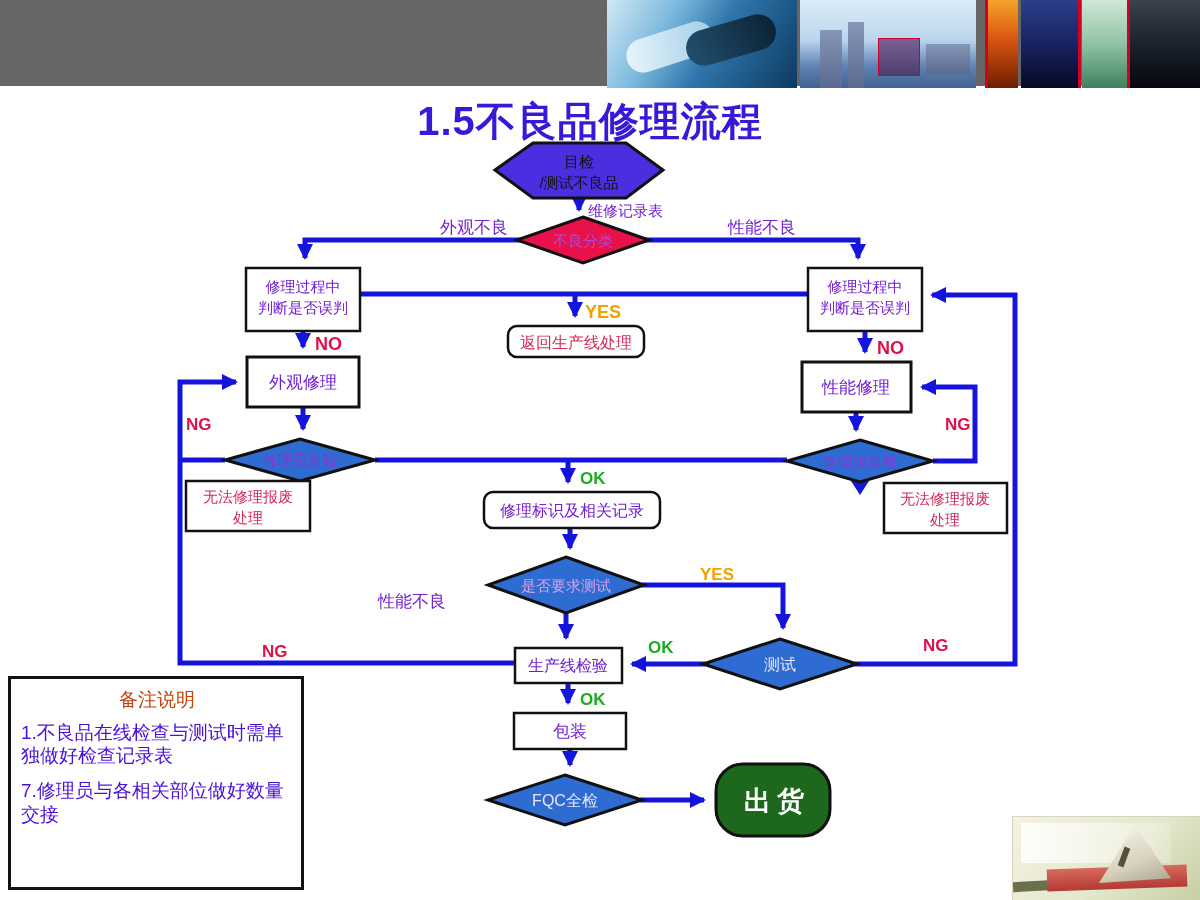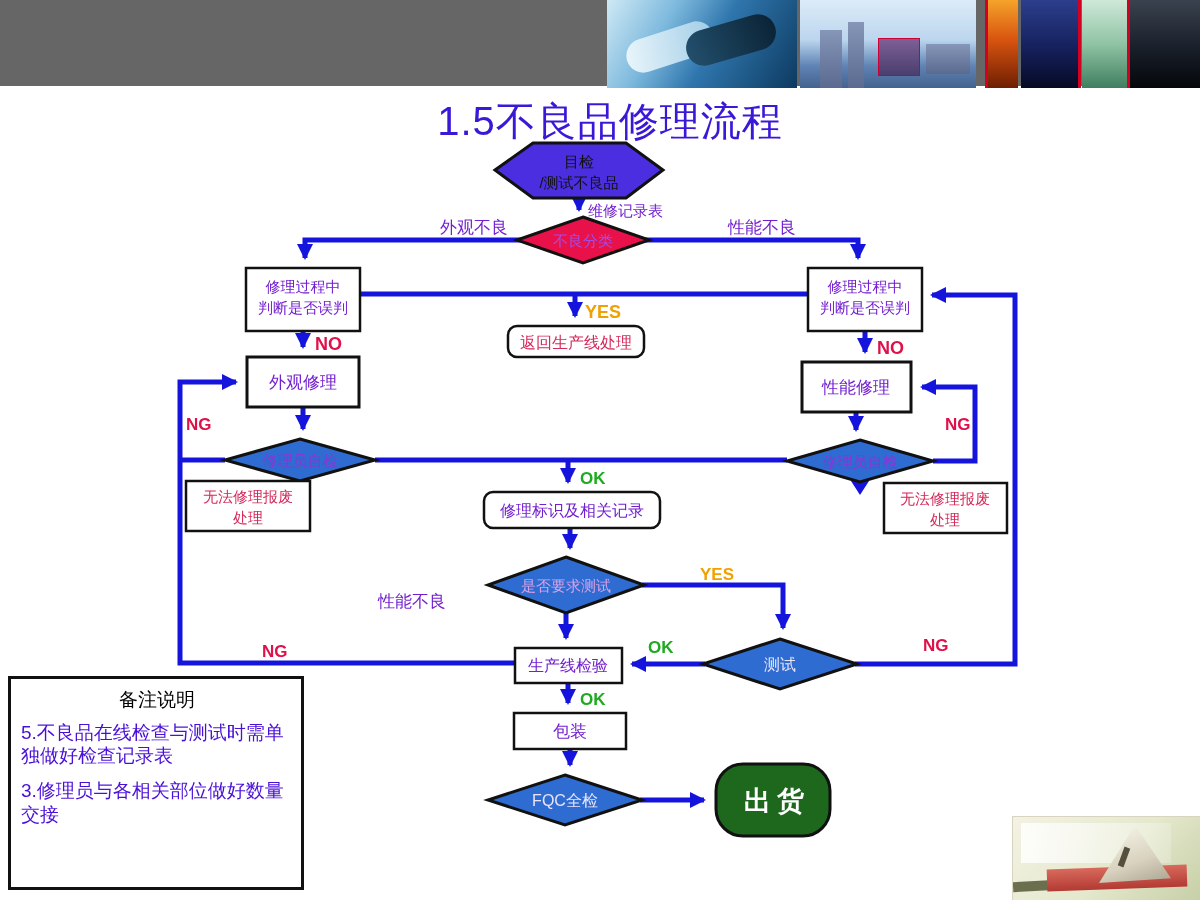--- a/index.html
+++ b/index.html
@@ -15,21 +15,21 @@
   .ph-skyline{left:800px;width:176px;background:linear-gradient(180deg,#dcebf8 0%,#bcd6ee 45%,#5f83b4 75%,#44628f 100%);}
   .bld{position:absolute;background:linear-gradient(180deg,#8696b8,#5a6a90);}
   .ph-strip-orange{left:988px;width:30px;background:linear-gradient(180deg,#f5a32a 0%,#d95410 45%,#6e1e02 100%);}
   .ph-strip-navy{left:1021px;width:57px;background:linear-gradient(180deg,#2c3e8c 0%,#15205c 55%,#060a24 100%);}
   .ph-strip-green{left:1082px;width:45px;background:linear-gradient(180deg,#cfe8d8 0%,#8fc3a4 50%,#3f7f5f 100%);}
   .ph-strip-dark{left:1130px;width:70px;background:linear-gradient(180deg,#39424e 0%,#161c26 60%,#05070a 100%);}
   .redsep{position:absolute;top:0;width:3px;height:88px;background:#d40022;}
 
   
   #slide-title{position:absolute;left:0;top:94px;width:1180px;text-align:center;
-               font-size:40px;font-weight:normal;color:#3a18d8;letter-spacing:1px;margin-left:20px;}
+               font-size:40px;font-weight:bold;color:#3a18d8;letter-spacing:1px;}
 
   
   #flow{position:absolute;left:0;top:0;width:1200px;height:900px;}
   .edge{stroke:#1414dd;stroke-width:5;fill:none;}
   .box{fill:#ffffff;stroke:#111;stroke-width:2.5;}
   .box3{fill:#ffffff;stroke:#111;stroke-width:3;}
   text{font-family:"Liberation Sans","DejaVu Sans",sans-serif;}
   .t-node{fill:#7320d0;font-size:15px;text-anchor:middle;}
   .t-node16{fill:#7320d0;font-size:16px;text-anchor:middle;}
   .t-node17{fill:#7320d0;font-size:17px;text-anchor:middle;}
@@ -39,21 +39,21 @@
   .t-yes{fill:#f0a000;font-size:18px;font-weight:bold;}
   .t-no{fill:#e0104a;font-size:18px;font-weight:bold;}
   .t-ok{fill:#1faa1f;font-size:17px;font-weight:bold;}
   .t-dlight{fill:#d9a3e8;font-size:15px;text-anchor:middle;}
   .t-dwhite{fill:#e9e4f8;font-size:16px;text-anchor:middle;}
   .t-ship{fill:#ffffff;font-size:27px;font-weight:bold;text-anchor:middle;letter-spacing:6px;}
 
   
   #notes{position:absolute;left:8px;top:676px;width:272px;height:196px;background:#fff;
          border:3px solid #111;padding:6px 8px 6px 10px;color:#4a10d8;}
-  #notes h3{margin:2px 0 8px 0;text-align:center;font-size:19px;font-weight:normal;color:#000000;}
+  #notes h3{margin:2px 0 8px 0;text-align:center;font-size:19px;font-weight:normal;color:#c2410c;}
   #notes p{margin:0 0 12px 0;font-size:19px;line-height:1.22;}
 
   
   #photo-clock{position:absolute;left:1012px;top:816px;width:188px;height:84px;
                background:linear-gradient(135deg,#f4f2e4 0%,#e4e8cc 55%,#c6cfa6 100%);
                border:1px solid #d8d4c0;overflow:hidden;}
   #photo-clock .pane{position:absolute;left:8px;top:6px;width:150px;height:40px;background:linear-gradient(90deg,rgba(255,255,255,.85),rgba(255,255,255,.2));}
   #photo-clock .bookdark{position:absolute;left:0px;top:62px;width:120px;height:10px;background:#6b6f4e;transform:rotate(-3deg);}
   #photo-clock .bookred{position:absolute;left:34px;top:50px;width:140px;height:22px;background:linear-gradient(180deg,#d86a5c,#b23a34);transform:rotate(-2deg);}
   #photo-clock .clock{position:absolute;left:86px;top:8px;width:72px;height:58px;
@@ -184,22 +184,22 @@
     <text x="570" y="737" class="t-node17">包装</text>
 
     <polygon points="565,775 642,800 565,825 488,800" fill="#2e6cd2" stroke="#111" stroke-width="3"></polygon>
     <text x="565" y="806" class="t-dwhite">FQC全检</text>
     <rect x="716" y="764" width="114" height="72" rx="27" fill="#1e681e" stroke="#111" stroke-width="3"></rect>
     <text x="777" y="810" class="t-ship">出货</text>
   </svg>
 
   <div id="notes">
     <h3>备注说明</h3>
-    <p>5.不良品在线检查与测试时需单独做好检查记录表</p>
-    <p>3.修理员与各相关部位做好数量交接</p>
+    <p>1.不良品在线检查与测试时需单独做好检查记录表</p>
+    <p>7.修理员与各相关部位做好数量交接</p>
   </div>
 
   <div id="photo-clock">
     <div class="pane"></div>
     <div class="bookdark"></div>
     <div class="bookred"></div>
     <div class="clock"></div>
     <div class="clockface"></div>
   </div>
 

